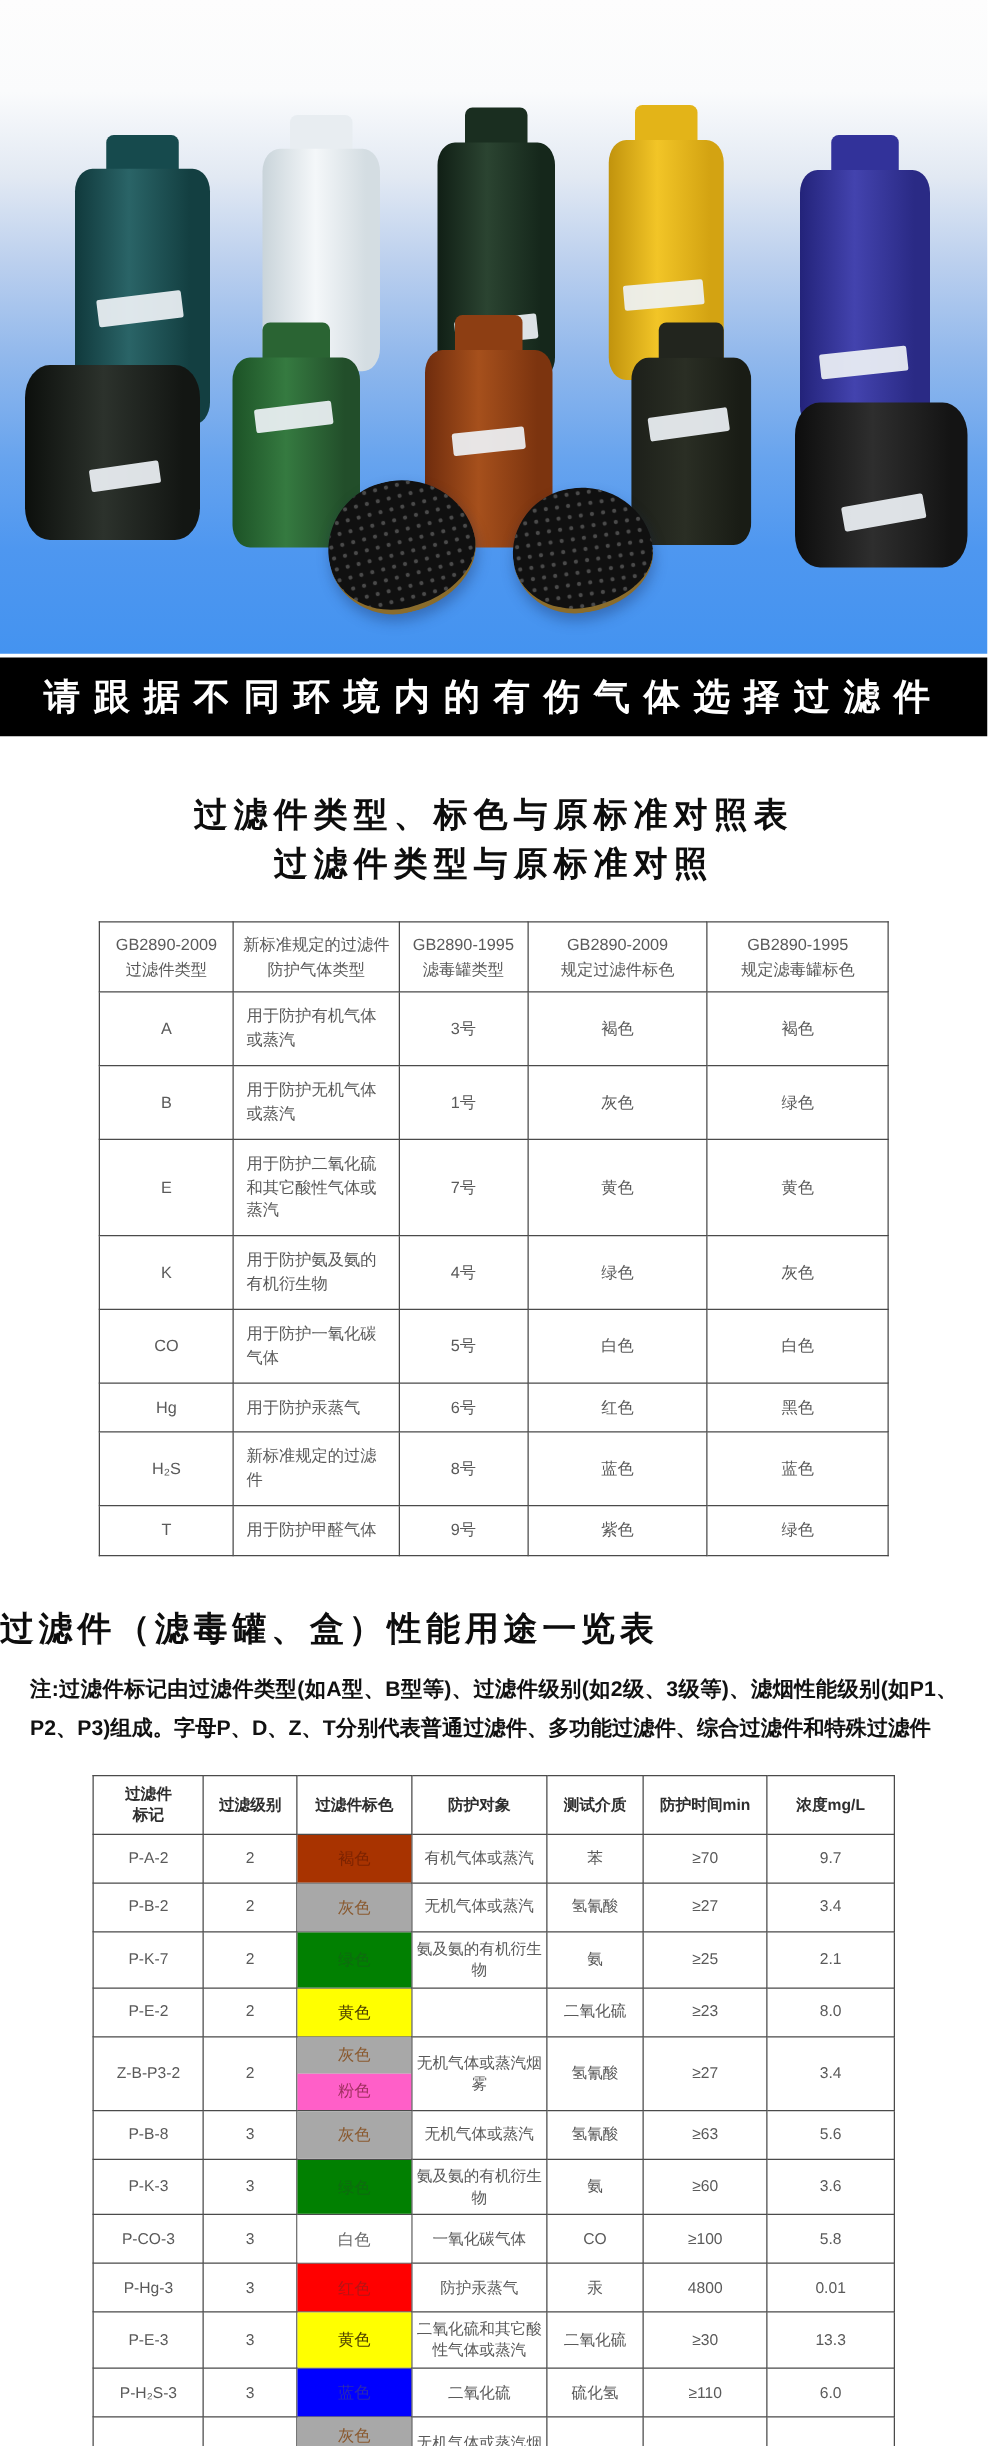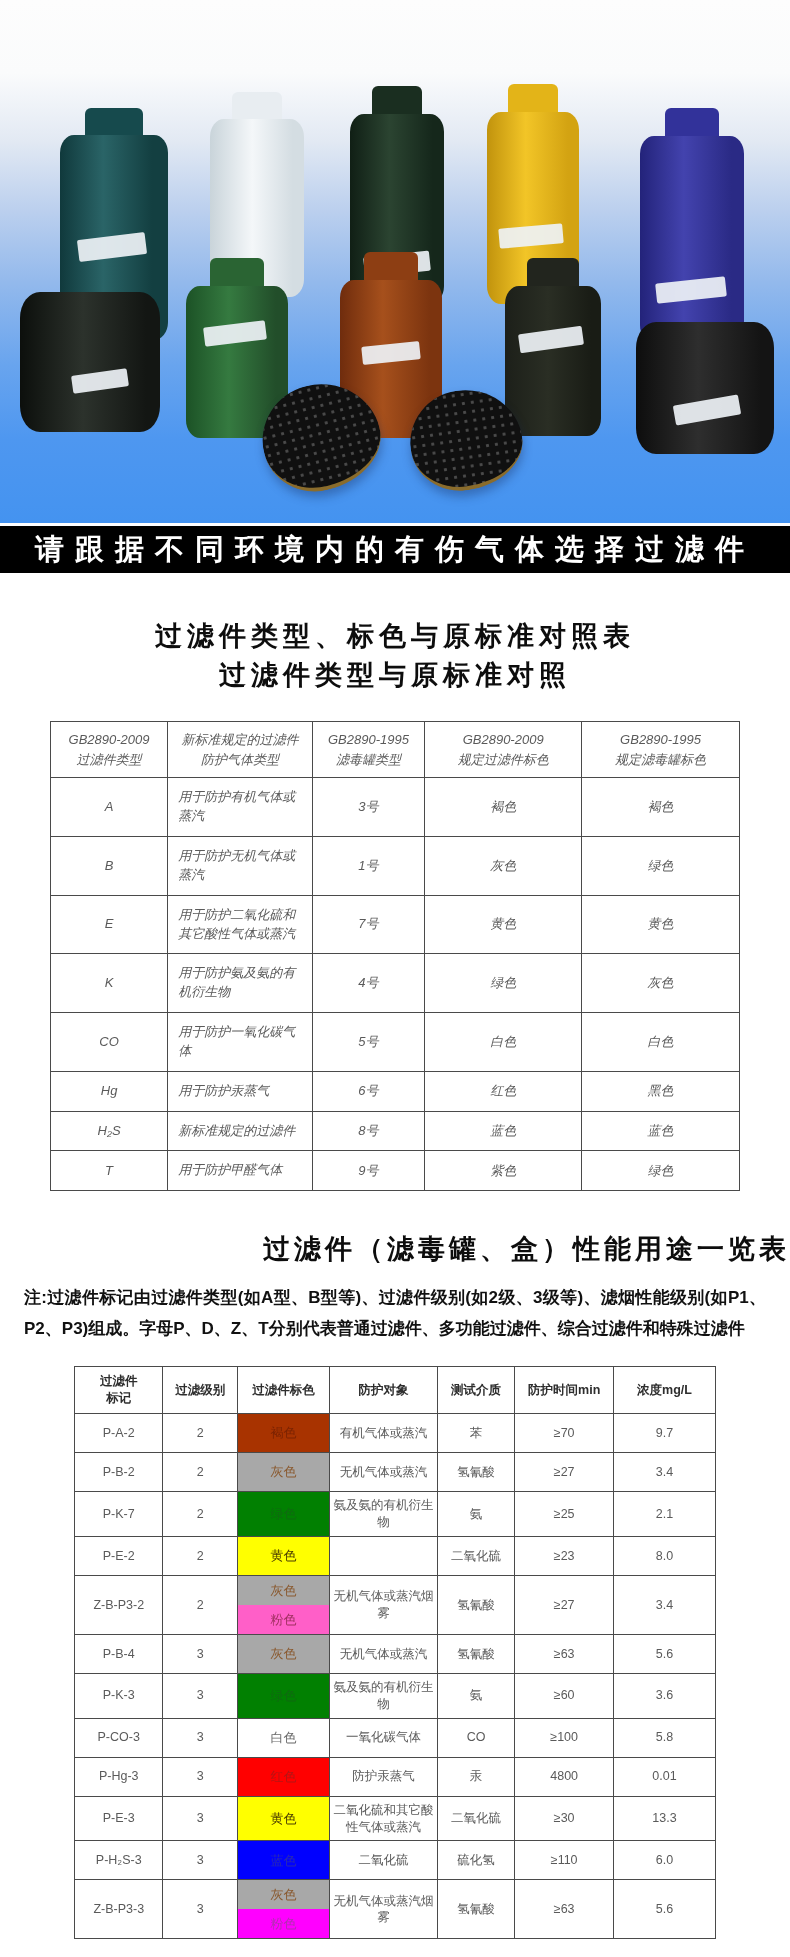--- a/index.html
+++ b/index.html
@@ -43,37 +43,37 @@
   #can-brown .cap{width:54px;height:34px;background:#8d3e13;}
   #can-black{left:505px;top:258px;width:96px;height:178px;}
   #can-black .body{height:150px;background:linear-gradient(90deg,#15181312,#2a2e24 45%,#191c15 90%);background-color:#1d201a;}
   #can-black .cap{width:52px;height:33px;background:#22251e;}
   #drum-right{left:636px;top:322px;width:138px;height:132px;}
   #drum-right .body{height:132px;background:linear-gradient(90deg,#0d0d0d,#2e2e2e 45%,#141414 90%);border-radius:20px/26px;}
   #disc-1{left:262px;top:384px;width:118px;height:102px;transform:rotate(-14deg);}
   #disc-2{left:410px;top:390px;width:112px;height:96px;transform:rotate(-8deg);}
 
   
-  .banner{height:47px;background:#000;display:flex;align-items:center;justify-content:center;margin-top:3px;}
+  .banner{height:63px;background:#000;display:flex;align-items:center;justify-content:center;margin-top:3px;}
   .banner span{color:#fff;font-size:29px;font-weight:700;letter-spacing:11px;white-space:nowrap;}
 
   
   .title-block{text-align:center;margin-top:44px;}
   .title-line{font-size:27px;font-weight:700;color:#0d0d0d;letter-spacing:5px;line-height:1.45;}
 
   
   table{border-collapse:collapse;table-layout:fixed;}
-  .t1{width:690px;margin:26px auto 0 auto;font-style:italic;}
+  .t1{width:632px;margin:26px auto 0 auto;}
   .t1 th,.t1 td{border:1px solid #4a4a4a;font-size:13px;color:#5a5a5a;text-align:center;vertical-align:middle;padding:10px 5px;}
   .t1 th{white-space:pre-line;font-weight:400;padding:8px 3px;line-height:1.5;}
   .t1 td.left{text-align:left;padding-left:10px;line-height:1.45;}
   .t1 td{line-height:1.4;}
 
   
-  .title2{text-align:right;margin-top:40px;font-size:27px;font-weight:700;color:#0d0d0d;letter-spacing:4px;}
+  .title2{text-align:left;margin-top:40px;font-size:27px;font-weight:700;color:#0d0d0d;letter-spacing:4px;}
   .note{margin:16px 24px 0 24px;font-size:17px;font-weight:700;color:#111;line-height:1.8;text-align:justify;}
 
   
   .t2{width:642px;margin:22px auto 30px auto;}
   .t2 th,.t2 td{border:1px solid #4a4a4a;font-size:12.5px;color:#5a5a5a;text-align:center;vertical-align:middle;padding:5px 3px;line-height:1.35;}
   .t2 th{font-weight:700;color:#2e2e2e;white-space:pre-line;padding:6px 2px;}
   .t2 td.color-cell{padding:0;position:relative;}
   .swstack{position:absolute;left:0;top:0;right:0;bottom:0;display:flex;flex-direction:column;}
   .sw{flex:1;display:flex;align-items:center;justify-content:center;font-size:13px;}
   .t2 td.test-cell{padding:0;position:relative;}
@@ -374,21 +374,21 @@
               <div>≥27</div>
             </div>
           </td>
           <td class="test-cell">
             <div class="tstack">
               <div>3.4</div>
             </div>
           </td>
         </tr>
         <tr>
-          <td>P-B-4</td>
+          <td>P-B-8</td>
           <td>3</td>
           <td class="color-cell" style="height: 38px;">
             <div class="swstack">
               <div class="sw" style="background: rgb(168, 168, 168); color: rgb(138, 90, 48);">灰色</div>
             </div>
           </td>
           <td>无机气体或蒸汽</td>
           <td class="test-cell">
             <div class="tstack">
               <div>氢氰酸</div>

